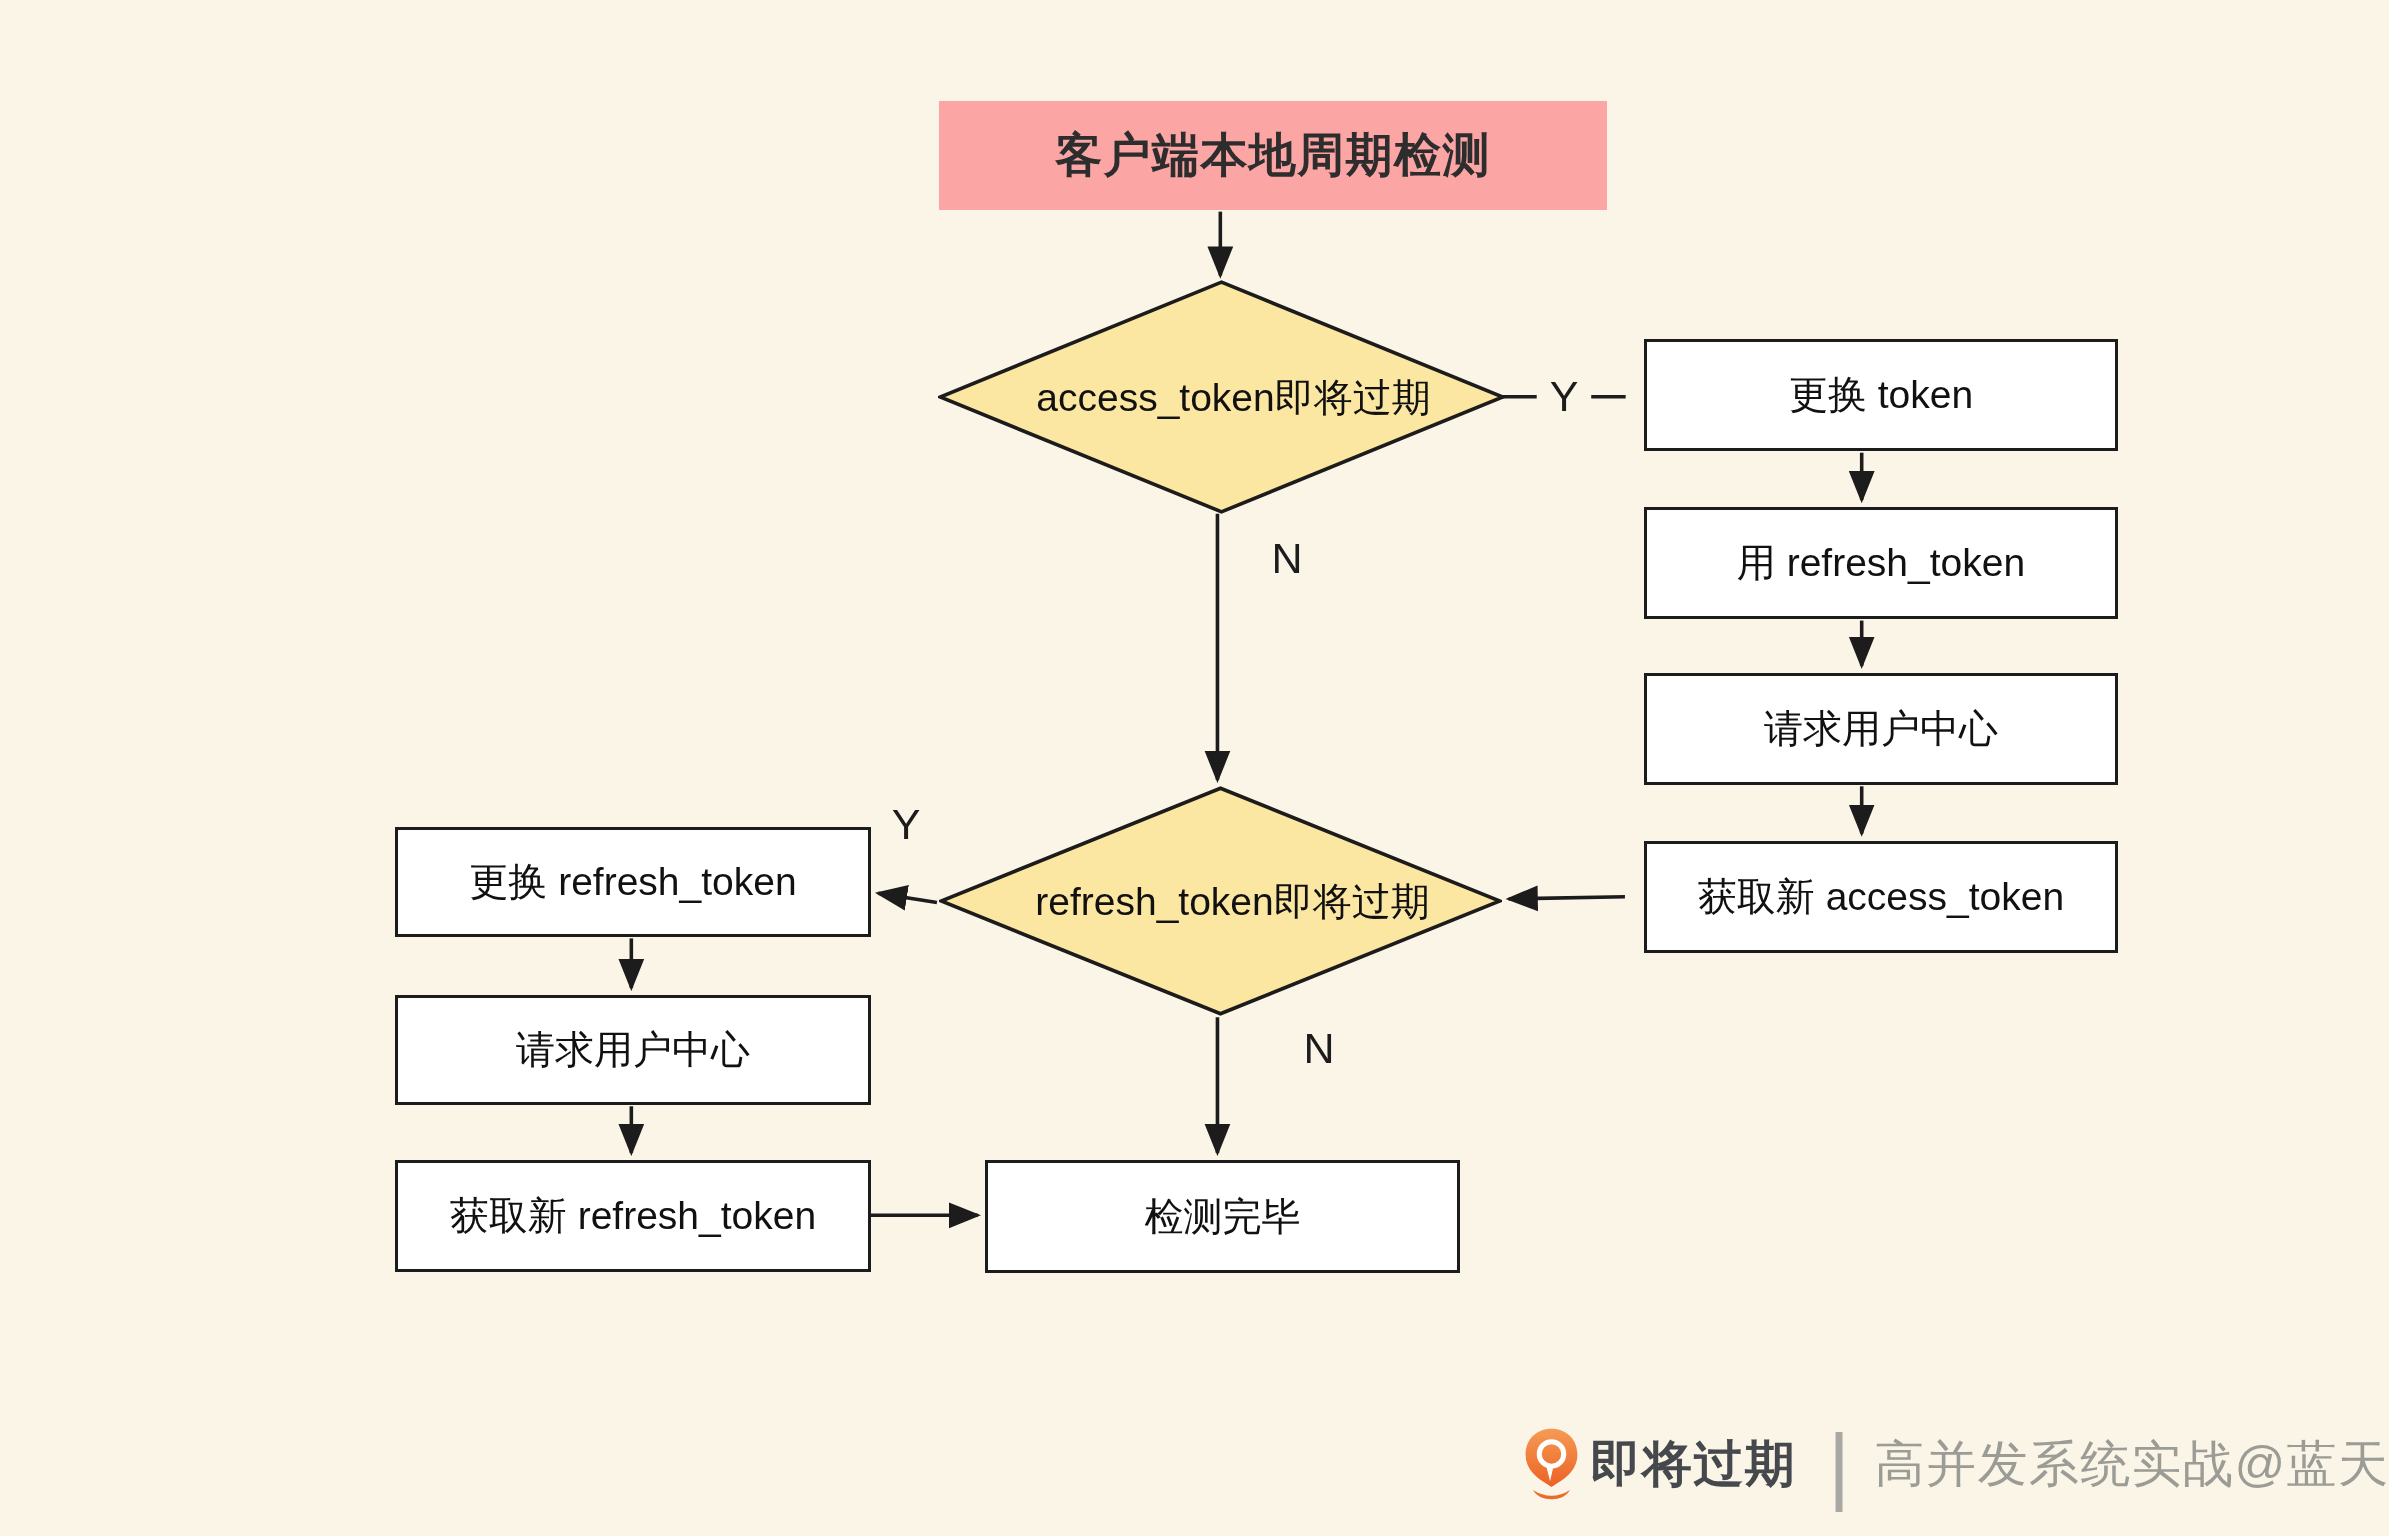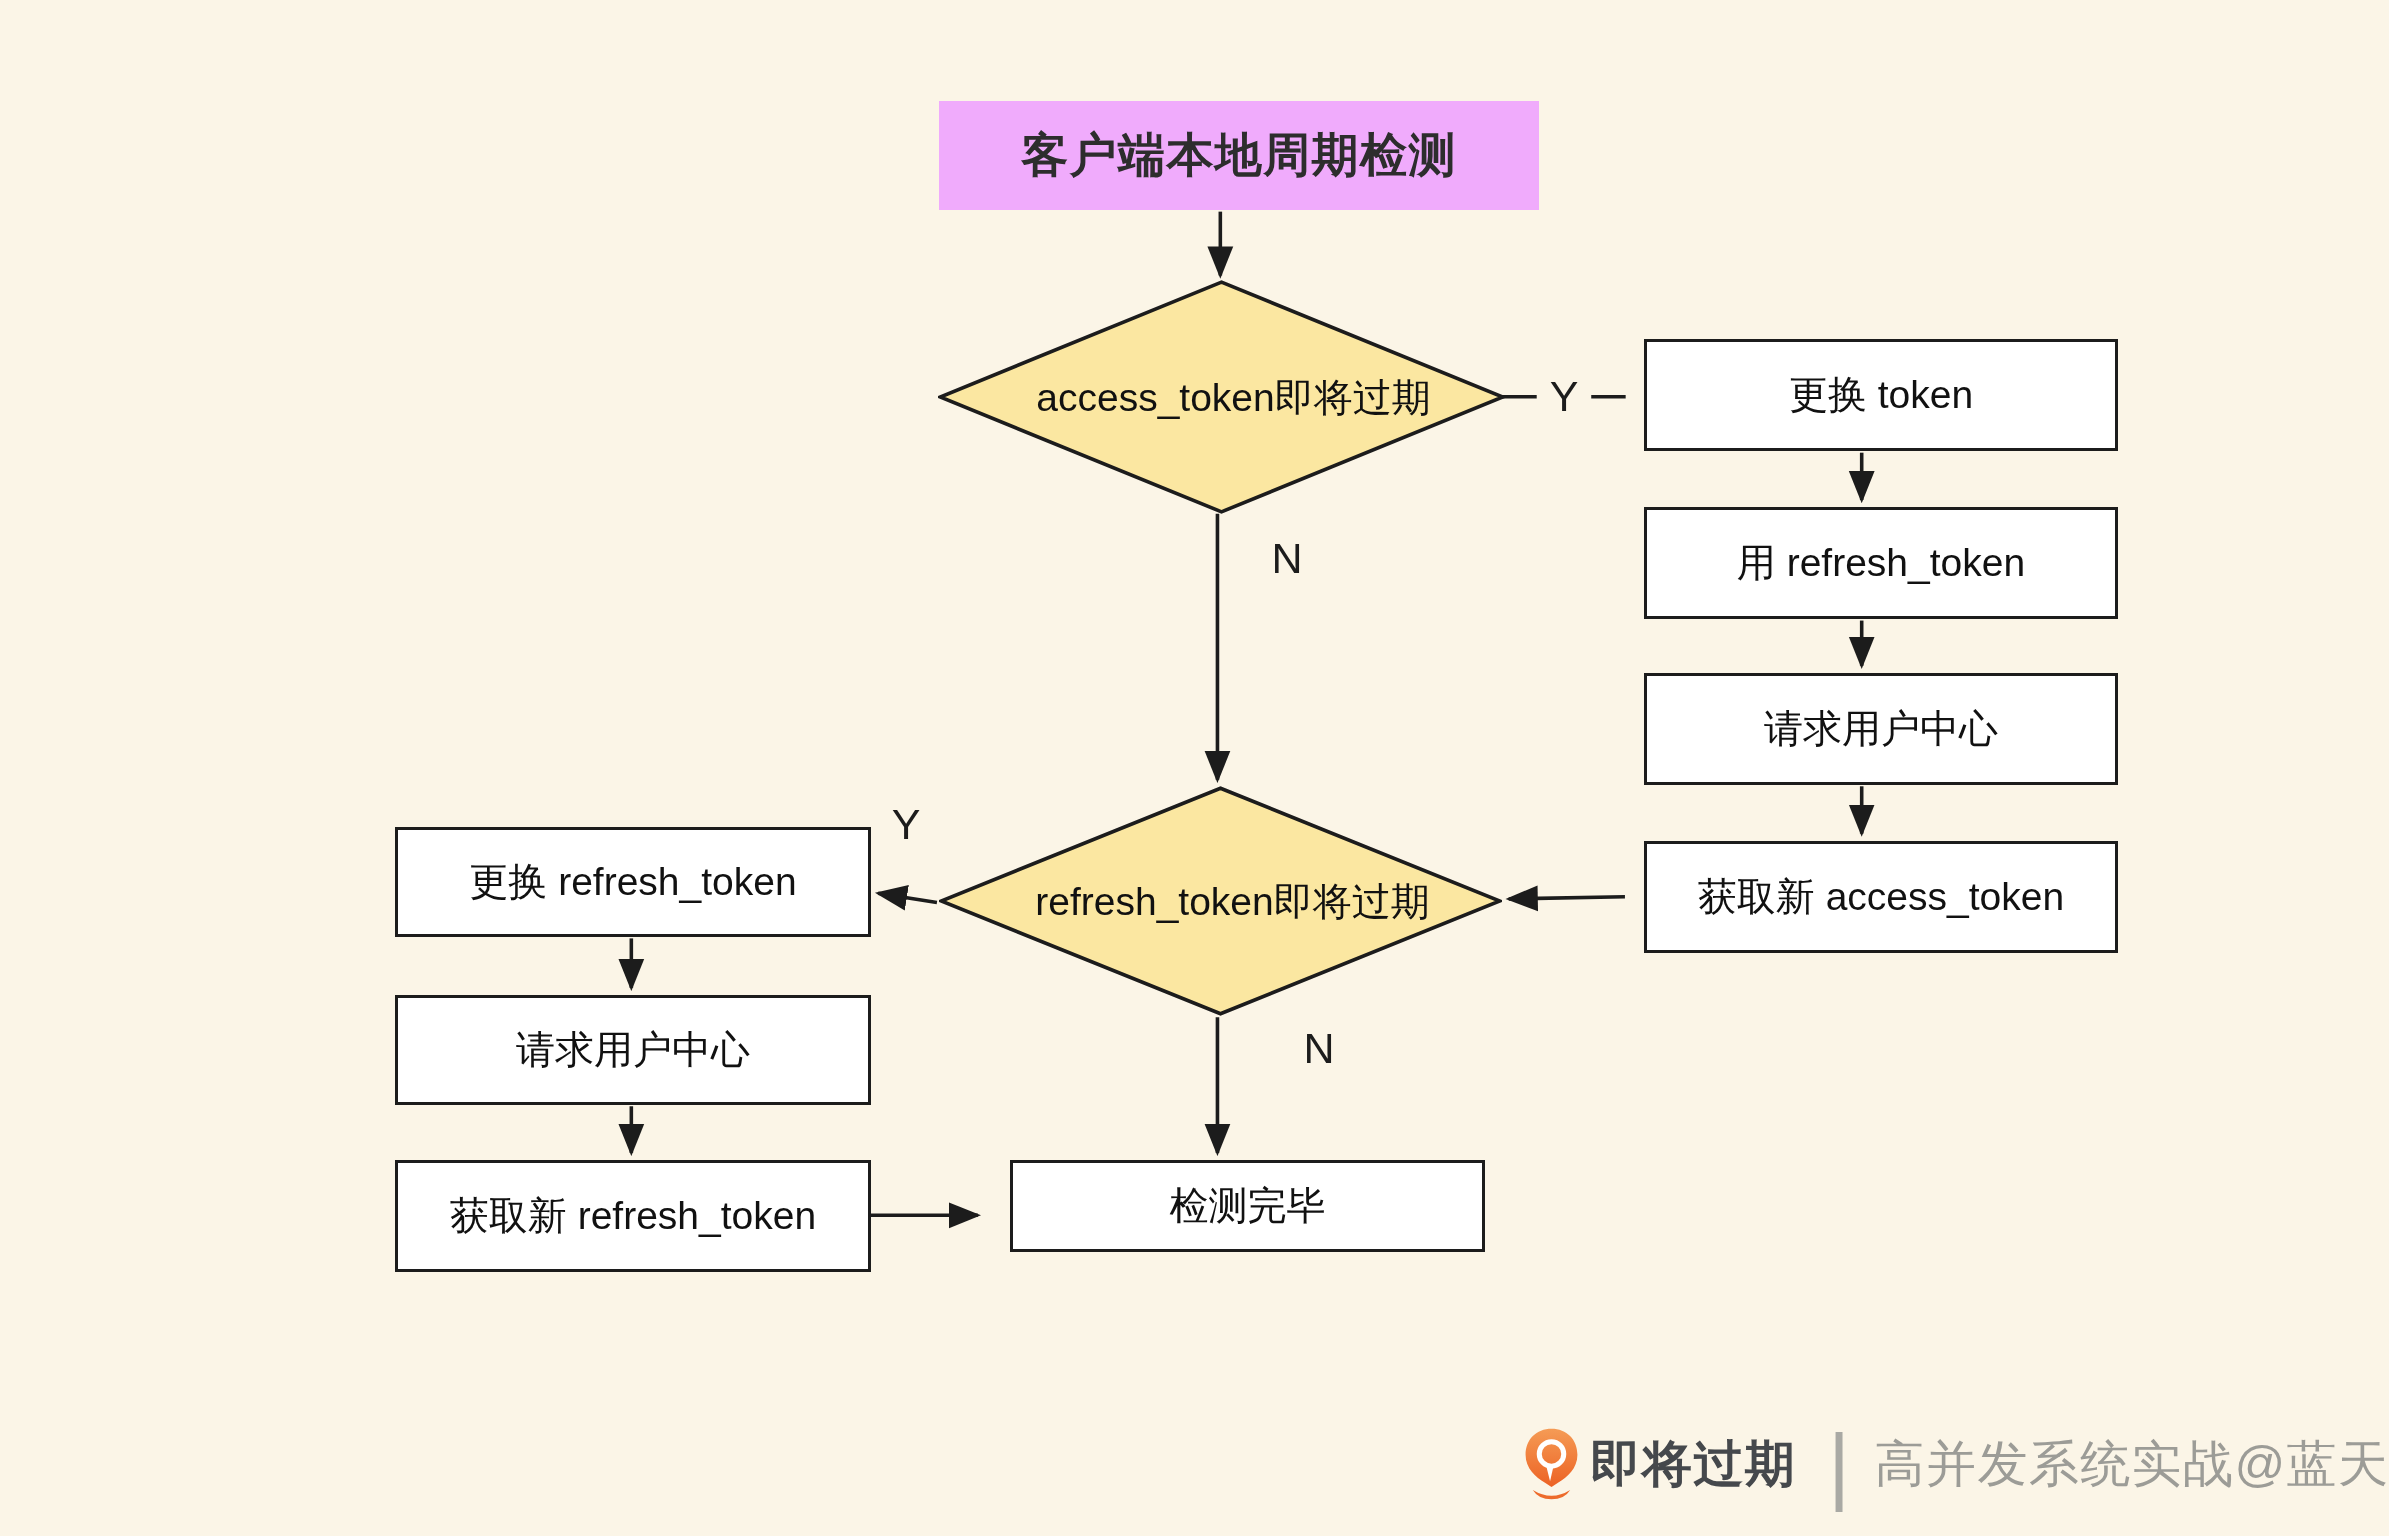--- a/index.html
+++ b/index.html
@@ -9,22 +9,22 @@
   }
   #canvas{
     position:relative;
     width:2389px;height:1536px;
     background:#FBF5E7;
     overflow:hidden;
   }
   .abs{position:absolute;}
   
   .title-node{
-    left:939px;top:101px;width:600px;height:109px;
-    background:#f0abfc;
+    left:939px;top:101px;width:668px;height:109px;
+    background:#fca5a5;
     display:flex;align-items:center;justify-content:center;
     font-size:47px;font-weight:bold;color:#2D2D2D;
     letter-spacing:1.4px;
   }
   .step{
     background:#FFFFFF;
     border:3.6px solid #1C1C1C;
     box-sizing:border-box;
     display:flex;align-items:center;justify-content:center;
     font-size:39px;color:#111111;
@@ -32,21 +32,21 @@
   }
   .step.r{left:1644px;width:474px;height:112px;}
   .step.l{left:395px;width:476px;height:110px;}
   #step-r1{top:339px;}
   #step-r2{top:507px;}
   #step-r3{top:673px;}
   #step-r4{top:841px;}
   #step-l1{top:827px;}
   #step-l2{top:995px;}
   #step-l3{top:1160px;height:112px;}
-  #step-end{left:1010px;top:1160px;width:475px;height:92px;}
+  #step-end{left:985px;top:1160px;width:475px;height:113px;}
   
   .diamond-wrap{pointer-events:none;}
   .diamond-text{
     position:absolute;left:12px;top:0;width:100%;height:100%;
     display:flex;flex-direction:row;align-items:center;justify-content:center;
     font-size:39px;color:#111111;line-height:55px;text-align:center;
   }
   #diamond1{left:938px;top:280px;width:567px;height:234px;}
   #diamond2{left:939px;top:786px;width:563px;height:230px;}
   

